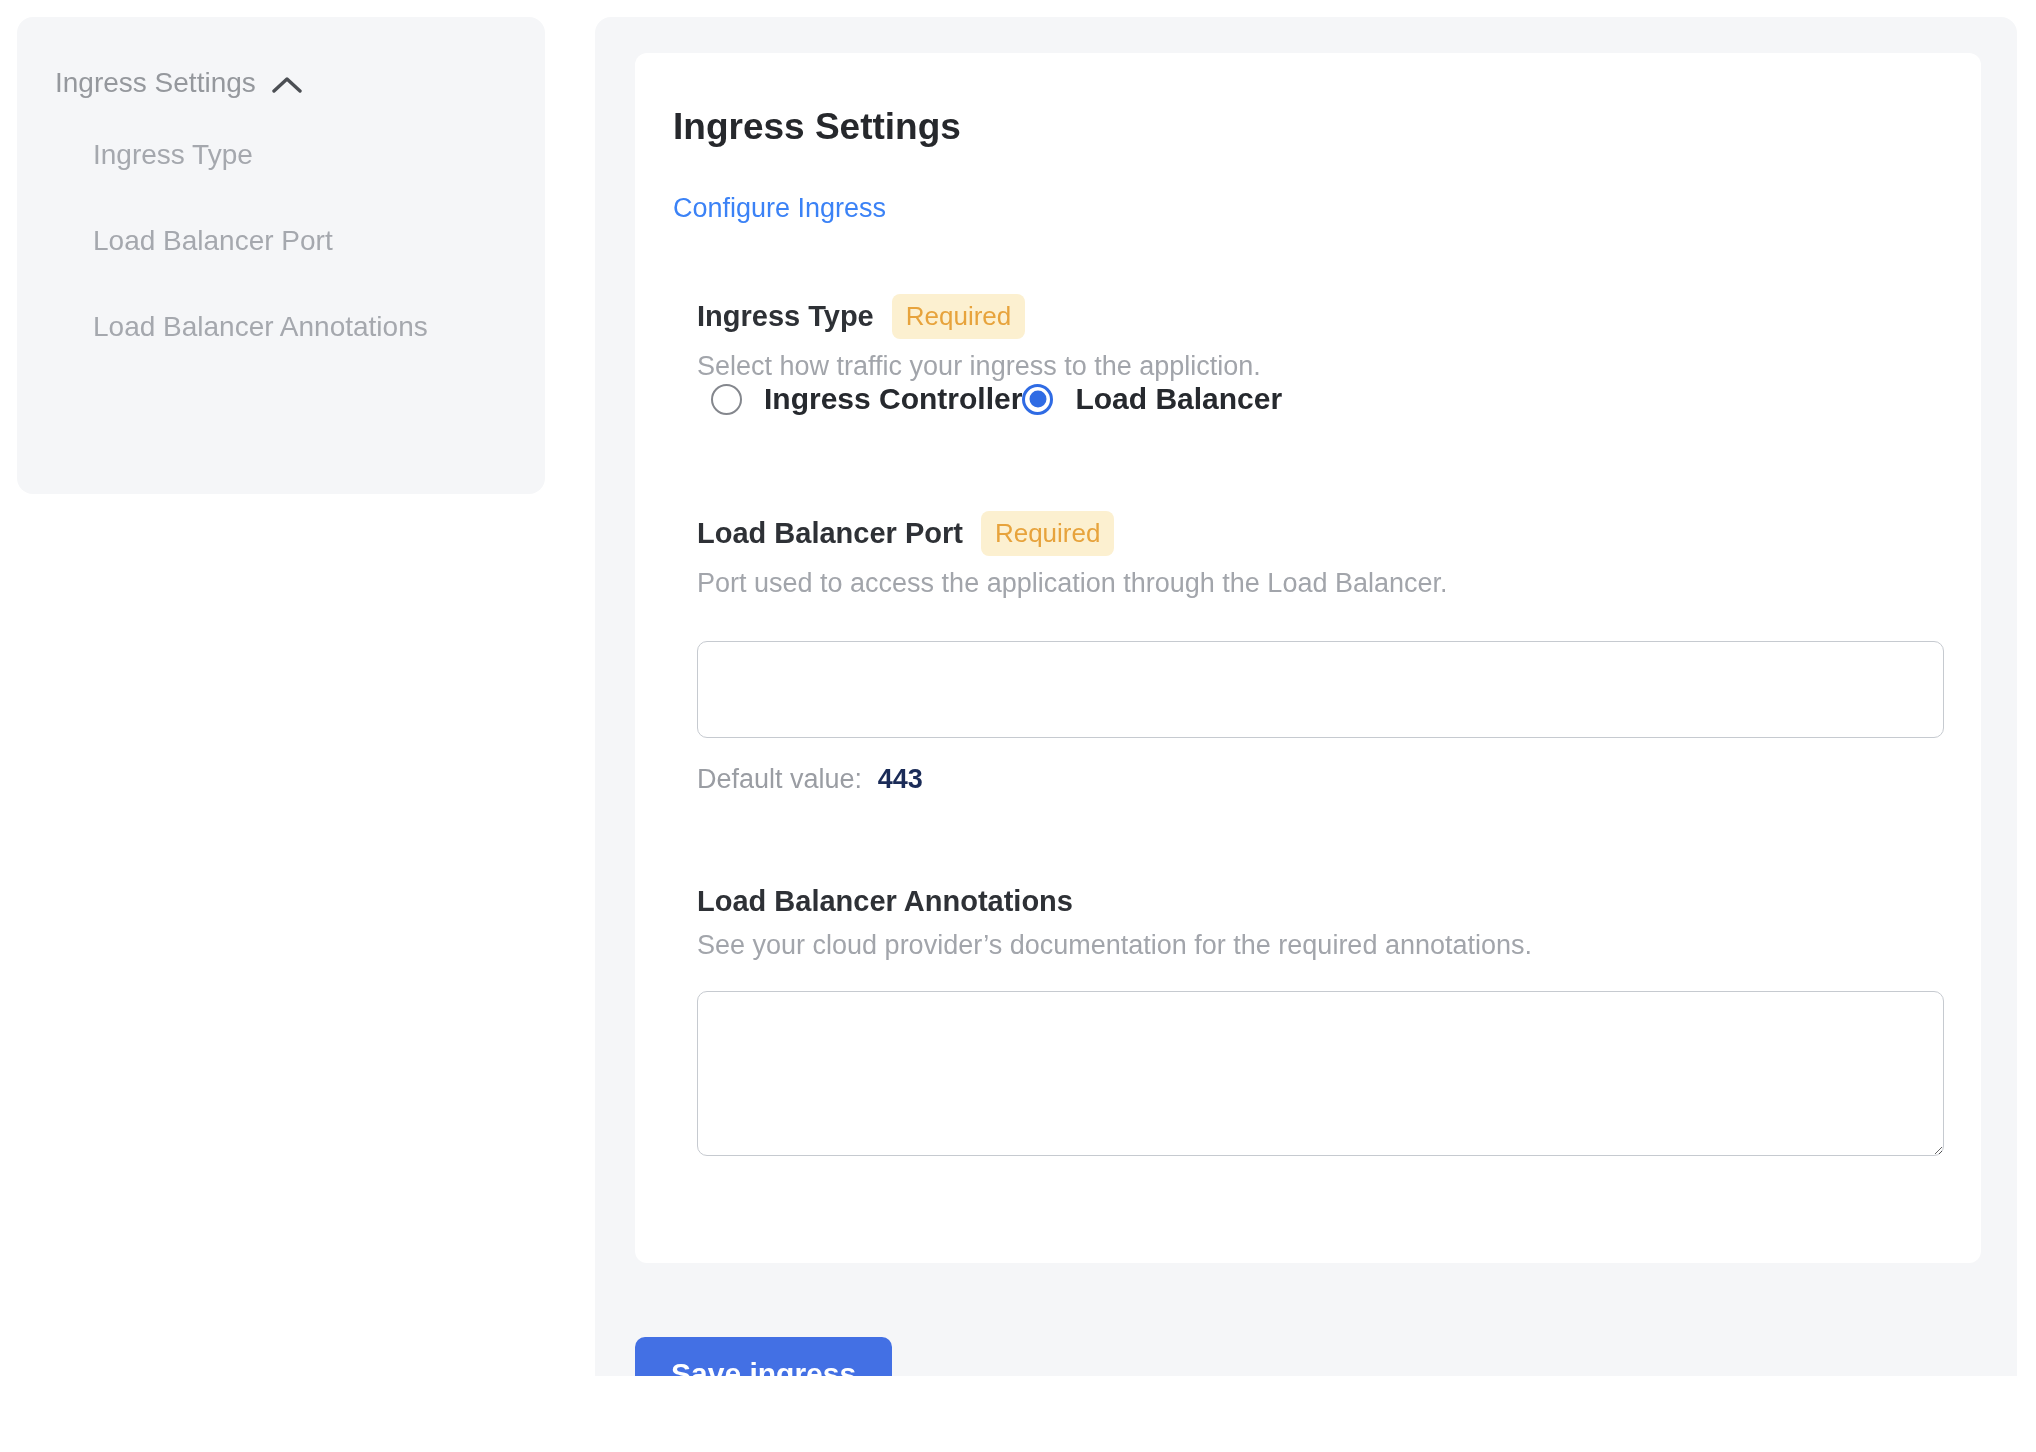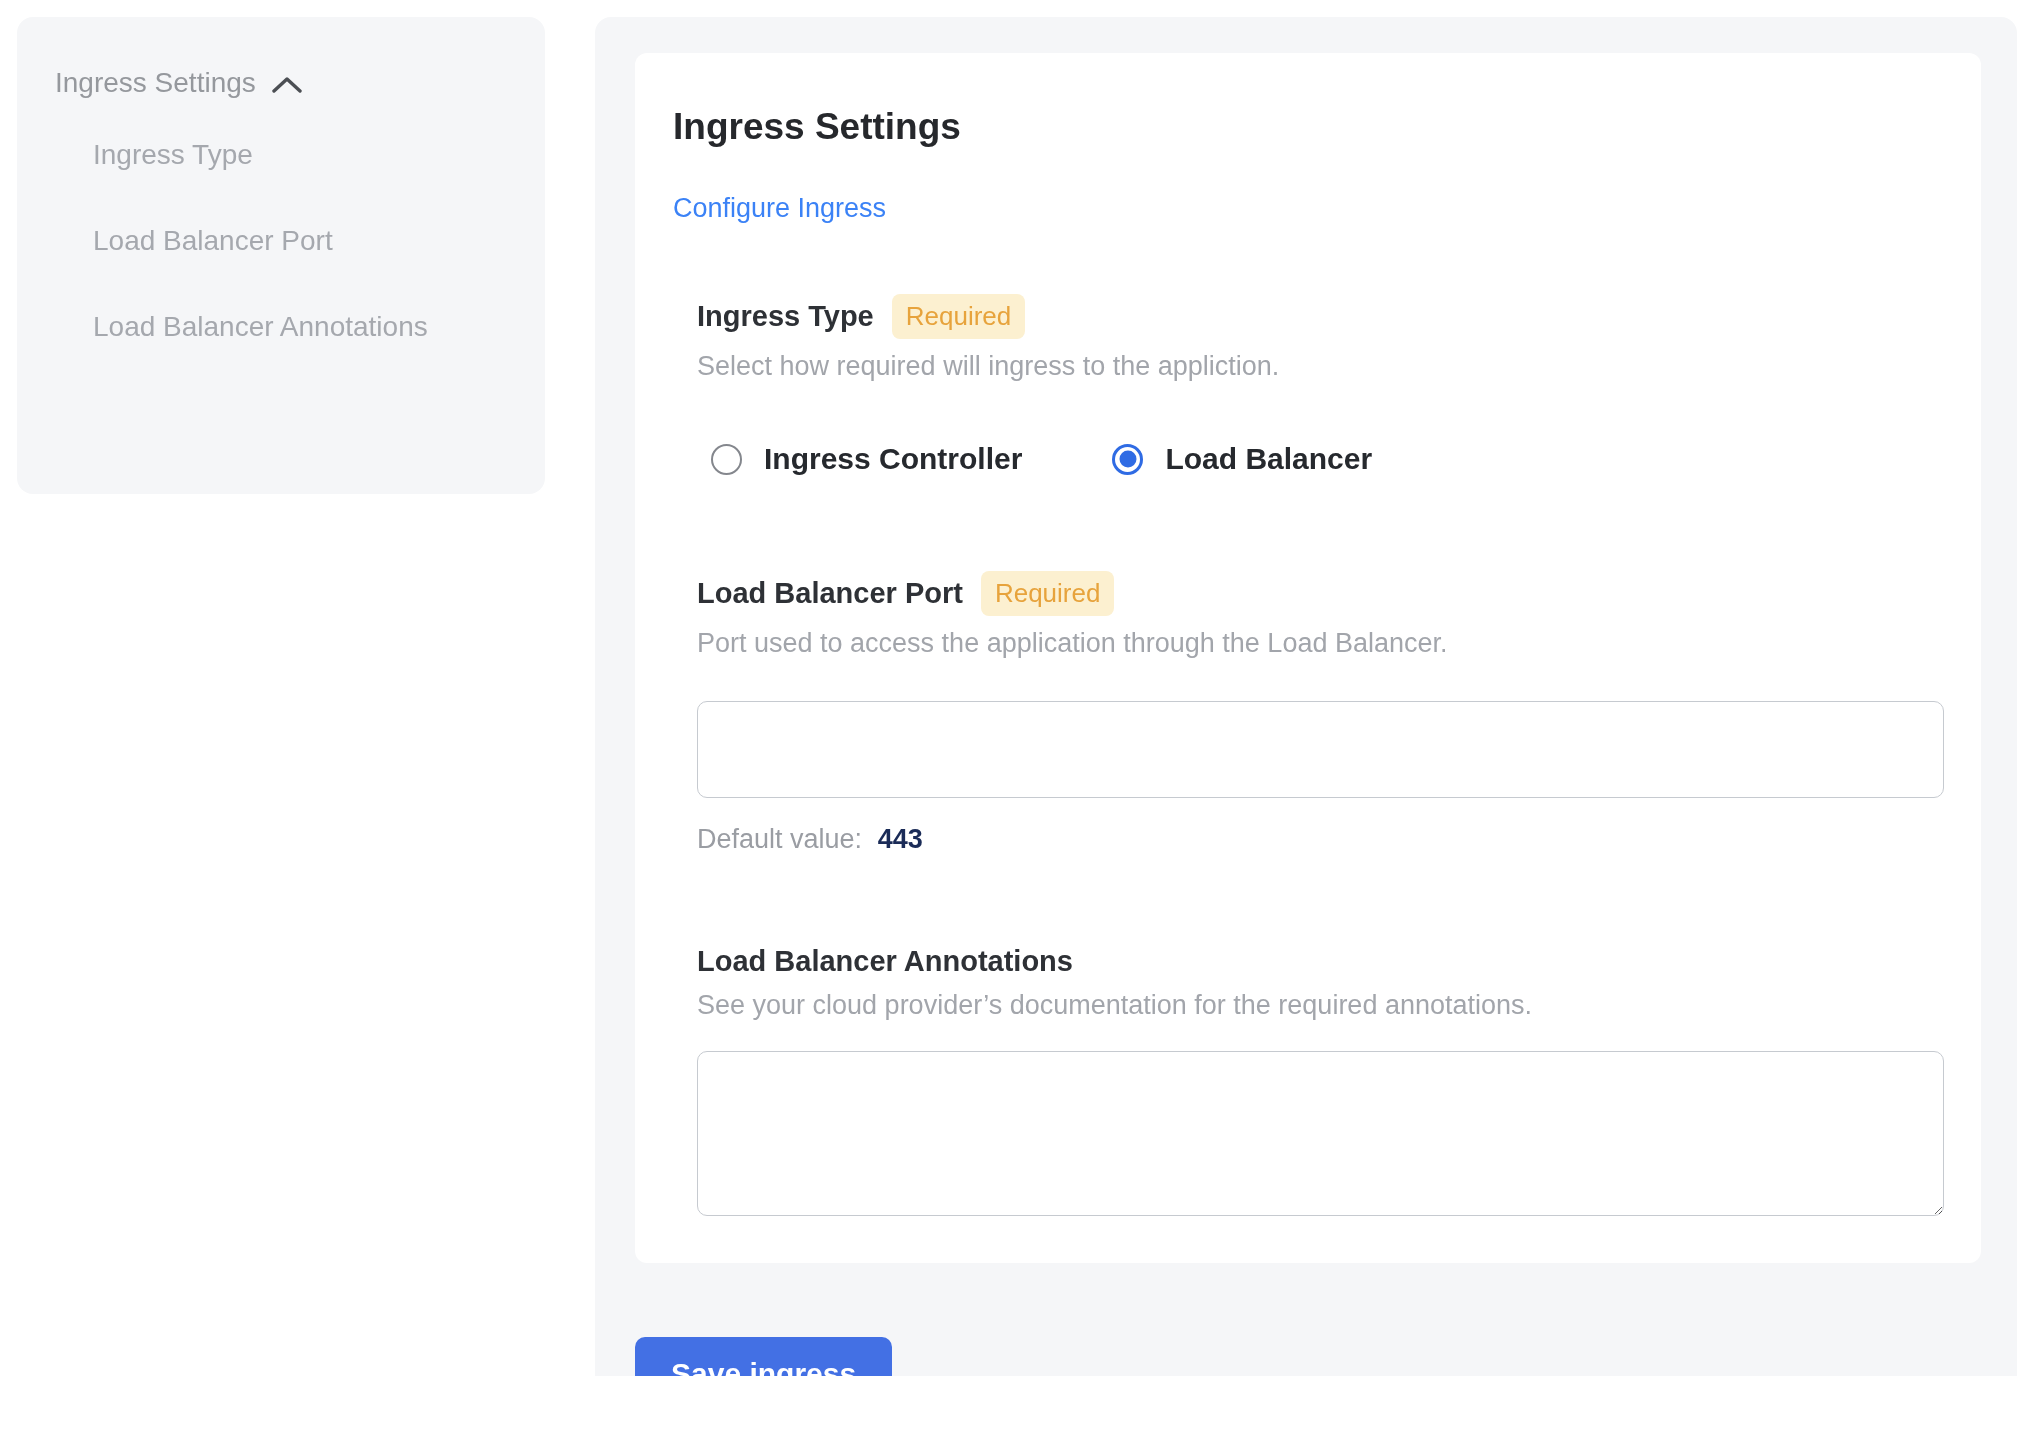--- a/index.html
+++ b/index.html
@@ -32,21 +32,21 @@
   .section-2 { margin-top:95px; }
   .section-3 { margin-top:90px; }
 
   .label-row { display:flex; align-items:center; gap:18px; }
   .field-label { font-size:29px; font-weight:600; color:#2e3136; }
   .badge { background:#fcf0d0; color:#e7a33c; font-size:26px; font-weight:400;
     padding:7px 14px; border-radius:8px; }
   .desc { margin-top:12px; font-size:27px; color:#a2a5ab; }
 
   
-  .radio-row { margin-top:60px; display:flex; align-items:center; gap:90px; margin-left:14px; }
+  .radio-row { display:flex; align-items:center; margin-left:14px; }
   .radio-option { display:flex; align-items:center; gap:22px; cursor:pointer; }
   .radio-circle { width:31px; height:31px; border-radius:50%; background:#ffffff;
     border:2.5px solid #84878d; flex:0 0 auto; }
   .radio-circle.selected { border:3.5px solid #2f6be4; position:relative; }
   .radio-circle.selected::after { content:""; position:absolute; left:50%; top:50%;
     transform:translate(-50%,-50%); width:17px; height:17px; border-radius:50%;
     background:#2f6be4; }
   .radio-label { font-size:30px; font-weight:600; color:#26292e; }
 
   
@@ -90,21 +90,21 @@
     <div class="card">
 
       <h1>Ingress Settings</h1>
       <div class="subtitle">Configure Ingress</div>
 
       <div class="section section-1">
         <div class="label-row">
           <span class="field-label">Ingress Type</span>
           <span class="badge">Required</span>
         </div>
-        <div class="desc">Select how required will ingress to the appliction.</div>
+        <div class="desc">Select how traffic your ingress to the appliction.</div>
 
         <div class="radio-row">
           <div class="radio-option">
             <span class="radio-circle"></span>
             <span class="radio-label">Ingress Controller</span>
           </div>
           <div class="radio-option">
             <span class="radio-circle selected"></span>
             <span class="radio-label">Load Balancer</span>
           </div>

